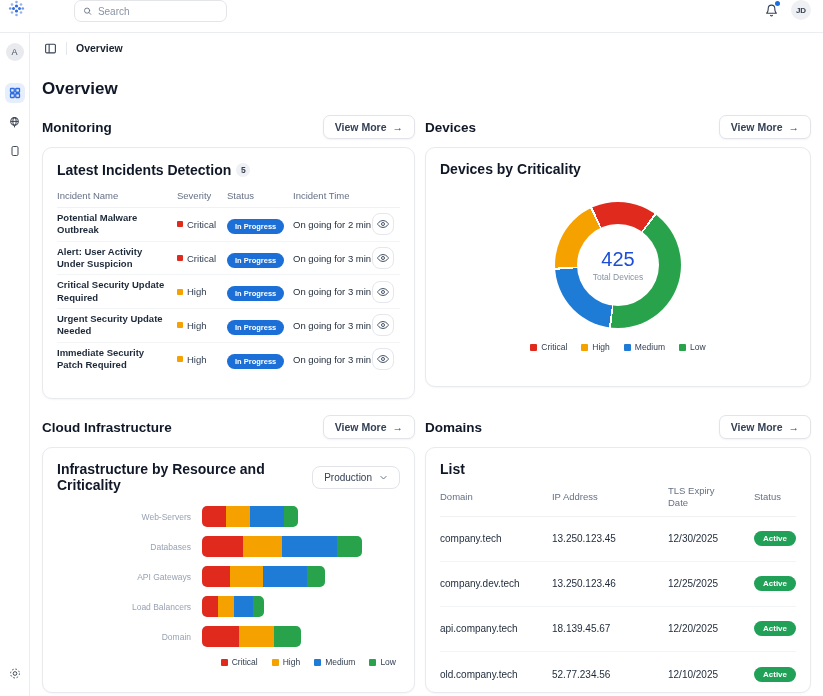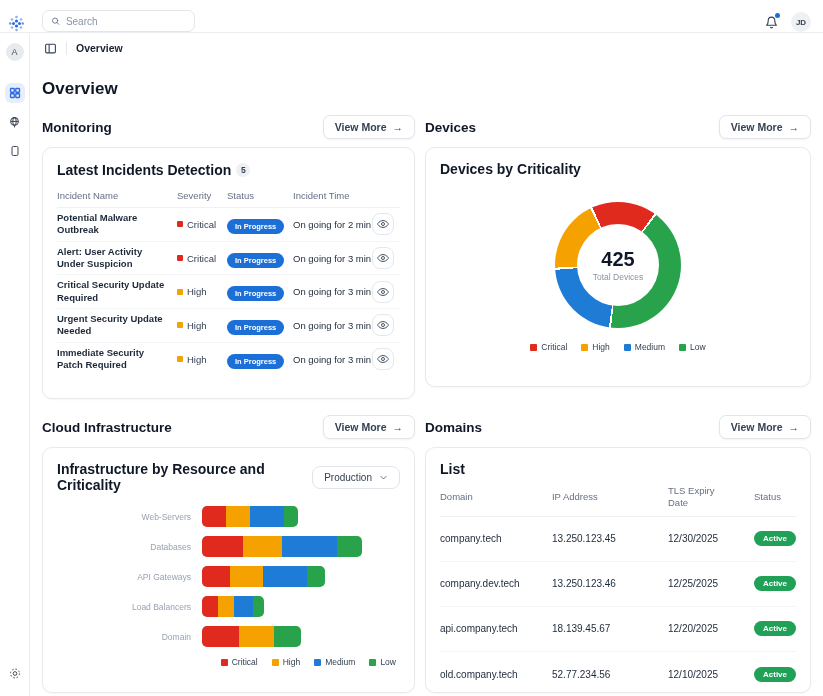--- a/index.html
+++ b/index.html
@@ -1,20 +1,20 @@
 <!DOCTYPE html>
 <html><head>
 <meta charset="utf-8">
 <style>
   * { margin:0; padding:0; box-sizing:border-box; }
   html,body { width:823px; height:696px; overflow:hidden; background:#fff;
     font-family:"Liberation Sans","DejaVu Sans",sans-serif; color:#182230; }
 
   
-  .topbar { height:33px; display:flex; align-items:flex-end; border-bottom:1px solid #ECEDF0; padding:0 12px 0 8px; background:#fff; }
+  .topbar { height:33px; display:flex; align-items:flex-start; border-bottom:1px solid #ECEDF0; padding:0 12px 0 8px; background:#fff;gap:32px; }
   .logo { width:17px; height:17px; display:block; }
   .search { margin-left:17px; width:153px; height:22px; border:1px solid #E3E5E9; border-radius:7px;
     display:flex; align-items:center; gap:6px; padding:0 8px; background:#fff; }
   .search input { border:none; outline:none; width:100%; font-size:10px; color:#344054; background:transparent;
     font-family:"Liberation Sans",sans-serif; }
   .search input::placeholder { color:#8A93A3; }
   .topbar-right { margin-left:auto; display:flex; align-items:center; gap:12px; }
   .bell { position:relative; width:16px; height:16px; display:flex; align-items:center; justify-content:center; cursor:pointer; }
   .bell .dot { position:absolute; top:-1px; right:-1px; width:5px; height:5px; border-radius:50%; background:#1A6FE0; }
   .avatar { width:20px; height:20px; border-radius:50%; background:#EEF0F3; color:#344054;
@@ -68,21 +68,21 @@
   .count-badge { display:inline-flex; width:14px; height:14px; border-radius:50%; background:#EEF0F3;
     color:#344054; font-size:8.5px; font-weight:bold; align-items:center; justify-content:center;
     vertical-align:2px; margin-left:5px; }
 
   
   .card.devices { height:240px; display:flex; flex-direction:column; }
   .donut-wrap { flex:1; display:flex; flex-direction:column; align-items:center; justify-content:center; }
   .donut { width:126px; height:126px; border-radius:50%; position:relative; margin-top:4px; }
   .donut .hole { position:absolute; left:50%; top:50%; transform:translate(-50%,-50%); width:82px; height:82px;
     border-radius:50%; background:#fff; display:flex; flex-direction:column; align-items:center; justify-content:center; }
-  .donut .val { font-size:20px; font-weight:bold; color:#0f172a; line-height:1; }
+  .donut .val { font-size:20px; font-weight:normal; color:#1d4ed8; line-height:1; }
   .donut .lbl { font-size:8.5px; color:#8A93A3; margin-top:3px; }
   .legend { display:flex; align-items:center; gap:14px; margin-top:14px; }
   .legend .item { display:flex; align-items:center; gap:4px; font-size:8.5px; color:#344054; }
   .legend .sq { width:7px; height:7px; border-radius:1px; }
 
   
   .card.cloud { height:246px; }
   .filter-btn { display:flex; align-items:center; gap:7px; font-size:10px; color:#344054; background:#fff;
     border:1px solid #E2E4E9; border-radius:8px; padding:5px 11px; cursor:pointer; font-family:"Liberation Sans",sans-serif; }
   .bars { margin-top:13px; }

